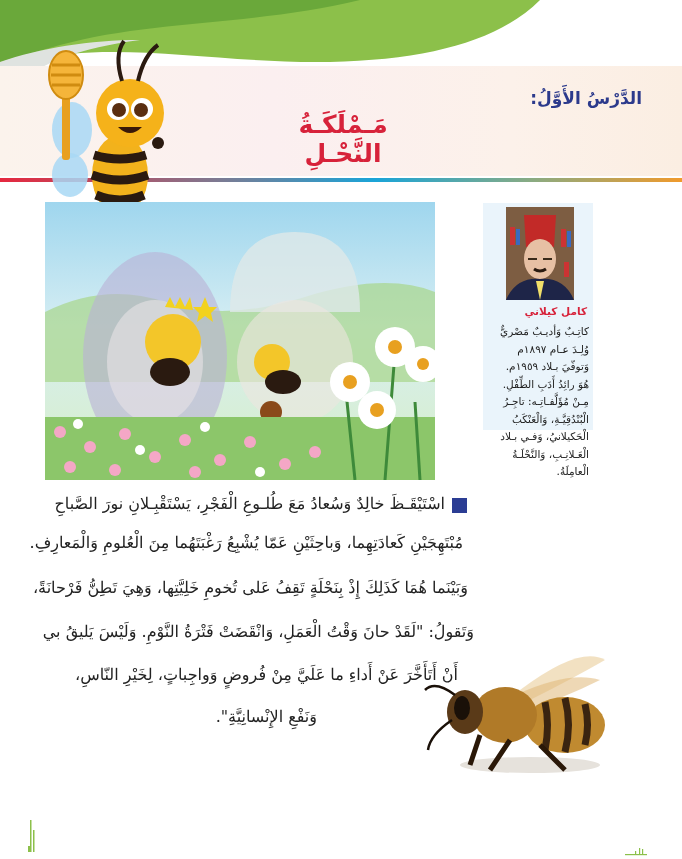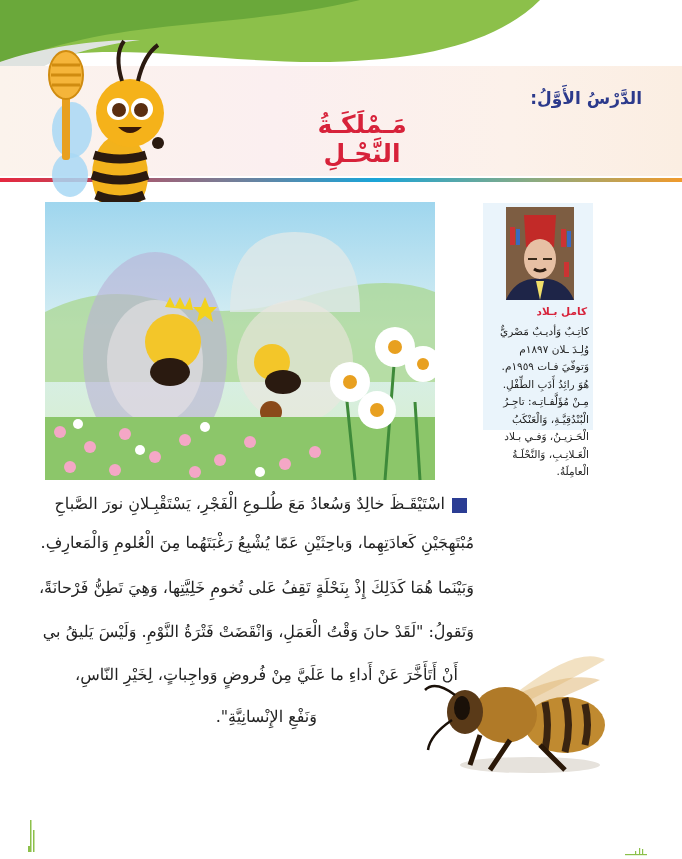--- a/index.html
+++ b/index.html
@@ -5,21 +5,21 @@
     html, body { margin:0; padding:0; }
     body { width:682px; height:859px; position:relative; overflow:hidden; background:#ffffff;
       font-family: "DejaVu Serif", serif; }
     .top-wave { position:absolute; left:0; top:0; width:682px; height:110px; }
     .header-band { position:absolute; left:0; top:66px; width:682px; height:110px;
       background: linear-gradient(90deg, #fbf3ec 0%, #fbeff0 40%, #fcf1ea 75%, #fbeee2 100%); }
     .rule { position:absolute; left:0; top:178px; width:682px; height:4px;
       background: linear-gradient(90deg, #e5283f 0%, #c44458 12%, #7d7a92 32%, #1aa4d8 55%, #8aab82 78%, #f09a2c 100%); }
     .lesson-label { position:absolute; right:40px; top:88px; direction:rtl; color:#2c3a8c;
       font-family:"DejaVu Sans", sans-serif; font-weight:bold; font-size:17px;text-align:center; }
-    .lesson-title { position:absolute; left:282px; top:110px; width:160px; direction:rtl; text-align:center; color:#d7223a;
+    .lesson-title { position:absolute; left:263px; top:110px; width:160px; direction:rtl; text-align:center; color:#d7223a;
       font-family:"DejaVu Sans", sans-serif; font-weight:bold; font-size:25px; }
     .mascot { position:absolute; left:30px; top:35px; width:150px; height:185px; }
     .scene { position:absolute; left:45px; top:202px; width:390px; height:278px; overflow:hidden; }
     .bio-box { position:absolute; left:483px; top:203px; width:110px; height:227px; background:#eaf4fb; }
     .portrait { position:absolute; left:506px; top:207px; width:68px; height:93px; }
     .bio-name { position:absolute; left:483px; top:305px; width:104px; direction:rtl; text-align:right;
       color:#d7223a; font-family:"DejaVu Sans", sans-serif; font-size:10.5px; font-weight:bold; }
     .bio-text { position:absolute; left:483px; top:323px; width:106px; direction:rtl; text-align:right;
       color:#222; font-size:10.5px; line-height:17.5px; font-family:"DejaVu Serif", serif; }
     .bio-text div { white-space:nowrap;margin-left:20px; }
@@ -132,38 +132,38 @@
       <rect x="10" y="22" width="4" height="16"></rect>
       <rect x="61" y="24" width="4" height="16"></rect>
     </g>
   <path d="M18,8 L50,8 L48,40 L20,40 Z" fill="#c22a28"></path>
   <ellipse cx="34" cy="52" rx="16" ry="20" fill="#e7c0a4"></ellipse>
   <path d="M22,52 h9 M37,52 h9" stroke="#3a2a1a" stroke-width="2"></path>
   <path d="M28,62 Q34,66 40,62" stroke="#2a1a10" stroke-width="3" fill="none"></path>
   <path d="M0,93 Q10,70 34,72 Q58,70 68,93 Z" fill="#1e2548"></path>
   <path d="M30,74 L34,93 L38,74 Z" fill="#f2e06a"></path>
 </svg>
-<div class="bio-name">كامل بـلاد</div>
+<div class="bio-name">كامل كيلاني</div>
 <div class="bio-text">
   <div>كاتِـبٌ وَأديـبٌ مَصْريٌّ</div>
-  <div>وُلِـدَ ـلان ١٨٩٧م</div>
-  <div>وَتوفّيَ فـات ١٩٥٩م.</div>
+  <div>وُلِـدَ عـام ١٨٩٧م</div>
+  <div>وَتوفّيَ بـلاد ١٩٥٩م.</div>
   <div>هُوَ رائِدُ أَدَبِ الطِّفْلِ.</div>
   <div>مِـنْ مُؤَلَّفـاتِـه: تاجِـرُ</div>
   <div>الْبُنْدُقِيَّـةِ، وَالْعَنْكَبُ</div>
-  <div>الْحَـزيـنُ، وَفـي بـلاد</div>
+  <div>الْحَكيلانيُ، وَفـي بـلاد</div>
   <div>الْعَـلانِـبِ، وَالنَّحْلَـةُ</div>
   <div>الْعامِلَةُ.</div>
 </div>
 
 <div class="para-marker"></div>
 
 <div class="body-text" style="right:237px; top:494px;">اسْتَيْقَـظَ خالِدٌ وَسُعادُ مَعَ طُلـوعِ الْفَجْرِ، يَسْتَقْبِـلانِ نورَ الصَّباحِ</div>
-<div class="body-text" style="right:208px; top:533px;">مُبْتَهِجَيْنِ كَعادَتِهِما، وَباحِثَيْنِ عَمّا يُشْبِعُ رَغْبَتَهُما مِنَ الْعُلومِ وَالْمَعارِفِ.</div>
-<div class="body-text" style="right:208px; top:578px;">وَبَيْنَما هُمَا كَذَلِكَ إِذْ بِنَحْلَةٍ تَقِفُ عَلى تُخومِ خَلِيَّتِها، وَهِيَ تَطِنُّ فَرْحانَةً،</div>
+<div class="body-text" style="right:219px; top:533px;">مُبْتَهِجَيْنِ كَعادَتِهِما، وَباحِثَيْنِ عَمّا يُشْبِعُ رَغْبَتَهُما مِنَ الْعُلومِ وَالْمَعارِفِ.</div>
+<div class="body-text" style="right:214px; top:578px;">وَبَيْنَما هُمَا كَذَلِكَ إِذْ بِنَحْلَةٍ تَقِفُ عَلى تُخومِ خَلِيَّتِها، وَهِيَ تَطِنُّ فَرْحانَةً،</div>
 <div class="body-text" style="right:208px; top:622px;">وَتَقولُ: "لَقَدْ حانَ وَقْتُ الْعَمَلِ، وَانْقَضَتْ فَتْرَةُ النَّوْمِ. وَلَيْسَ يَليقُ بي</div>
 <div class="body-text" style="right:224px; top:665px;">أَنْ أَتَأَخَّرَ عَنْ أَداءِ ما عَلَيَّ مِنْ فُروضٍ وَواجِباتٍ، لِخَيْرِ النّاسِ،</div>
 <div class="body-text" style="right:365px; top:707px;">وَنَفْعِ الإِنْسانِيَّةِ".</div>
 
 <svg class="real-bee" viewBox="0 0 200 140">
   <ellipse cx="110" cy="125" rx="70" ry="8" fill="#e6e2dc"></ellipse>
   <path d="M100,50 Q160,5 185,20 Q150,40 110,60 Z" fill="#e8c890" opacity="0.55"></path>
   <path d="M95,55 Q150,30 180,40 Q140,60 105,70 Z" fill="#e0b878" opacity="0.55"></path>
   <ellipse cx="145" cy="85" rx="40" ry="28" fill="#c08a30"></ellipse>
   <path d="M125,62 Q130,85 125,110 M145,58 Q152,85 145,112 M165,64 Q170,85 165,105" stroke="#3a2410" stroke-width="7" fill="none"></path>

